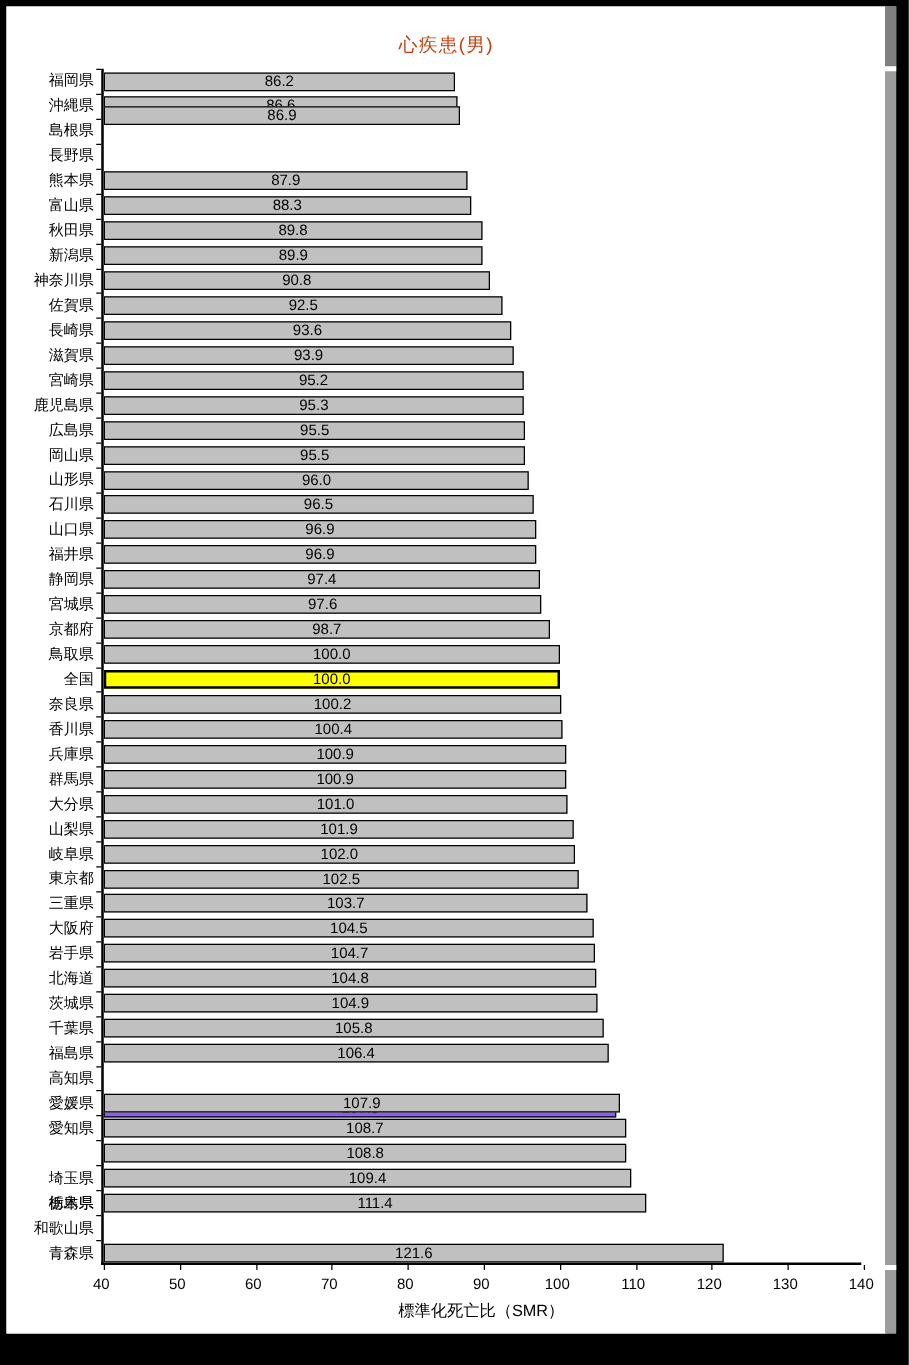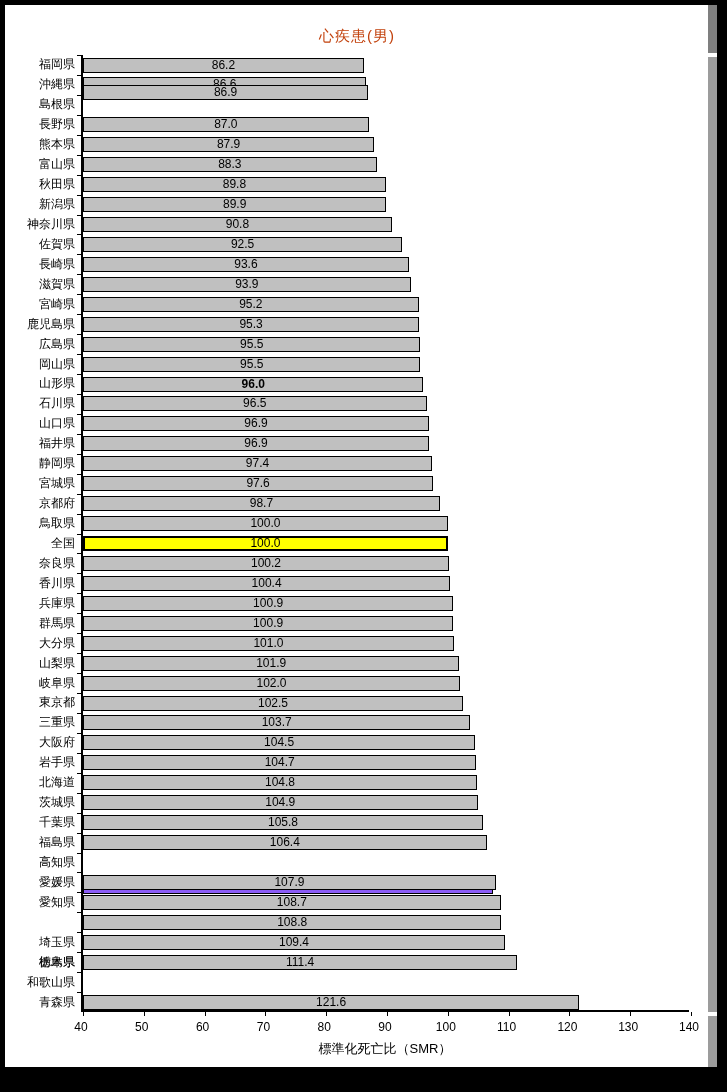--- a/index.html
+++ b/index.html
@@ -130,23 +130,20 @@
       </div>
       <div class="cat-tick" style="top: 0px;"></div>
       <div class="bar" style="top: 22.4375px; width: 283.328px; background: rgb(192, 192, 192);">
         <span>86.6</span>
       </div>
       <div class="cat-tick" style="top: 19.9375px;"></div>
       <div class="bar" style="top: 30px; width: 285.152px; background: rgb(192, 192, 192);">
         <span>86.9</span>
       </div>
       <div class="cat-tick" style="top: 39.875px;"></div>
-      <div class="bar" style="top: 62.3125px; width: 285.76px; background: rgb(192, 192, 192);">
-        <span>87.0</span>
-      </div>
       <div class="cat-tick" style="top: 59.8125px;"></div>
       <div class="bar" style="top: 82.25px; width: 291.232px; background: rgb(192, 192, 192);">
         <span>87.9</span>
       </div>
       <div class="cat-tick" style="top: 79.75px;"></div>
       <div class="bar" style="top: 102.188px; width: 293.664px; background: rgb(192, 192, 192);">
         <span>88.3</span>
       </div>
       <div class="cat-tick" style="top: 99.6875px;"></div>
       <div class="bar" style="top: 122.125px; width: 302.784px; background: rgb(192, 192, 192);">
@@ -182,21 +179,21 @@
       </div>
       <div class="cat-tick" style="top: 259.188px;"></div>
       <div class="bar" style="top: 281.625px; width: 337.44px; background: rgb(192, 192, 192);">
         <span>95.5</span>
       </div>
       <div class="cat-tick" style="top: 279.125px;"></div>
       <div class="bar" style="top: 301.562px; width: 337.44px; background: rgb(192, 192, 192);">
         <span>95.5</span>
       </div>
       <div class="cat-tick" style="top: 299.062px;"></div>
-      <div class="bar" style="top: 321.5px; width: 340.48px; background: rgb(192, 192, 192); font-weight: bold;">
+      <div class="bar" style="top: 321.5px; width: 340.48px; background: rgb(192, 192, 192);">
         <span>96.0</span>
       </div>
       <div class="cat-tick" style="top: 319px;"></div>
       <div class="bar" style="top: 341.438px; width: 343.52px; background: rgb(192, 192, 192);">
         <span>96.5</span>
       </div>
       <div class="cat-tick" style="top: 338.938px;"></div>
       <div class="bar" style="top: 361.375px; width: 345.952px; background: rgb(192, 192, 192);">
         <span>96.9</span>
       </div>

